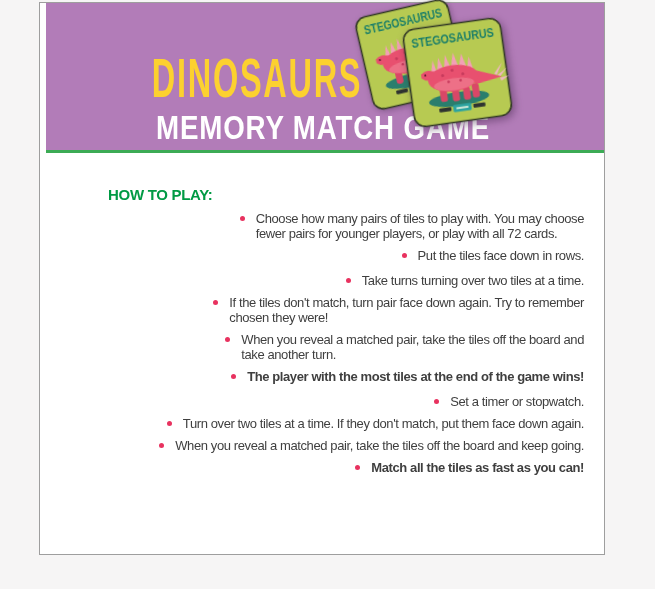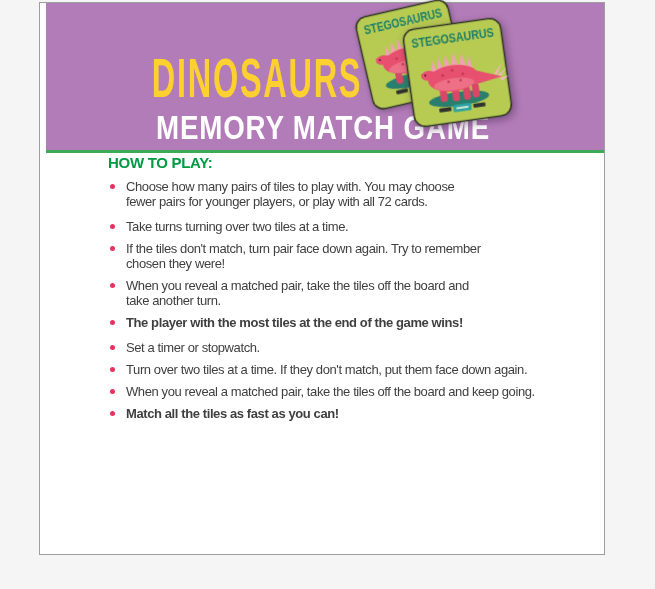--- a/index.html
+++ b/index.html
@@ -58,36 +58,37 @@
     filter:drop-shadow(1px 2px 3px rgba(50,25,60,.35));
   }
   .card-front {
     left:361px; top:19px;
     width:101px; height:101px;
     transform:rotate(-8deg);
     filter:drop-shadow(2px 3px 4px rgba(50,25,60,.45));
   }
   
   .content {
-    padding:2px 20px 0 68px;
+    padding:34px 20px 0 68px;
     color:#3f3f3f;
   }
   h2 {
     font-size:15px;
     line-height:15px;
     font-weight:bold;
     letter-spacing:-0.3px;
     color:#009a44;
     margin:0 0 9px 0;
   }
   section + section { margin-top:10px; }
   .bullet {
     display:flex;
     align-items:flex-start;
     margin-bottom:7px;
+    justify-content:flex-end;
   }
   .dot {
     flex:0 0 auto;
     width:5px; height:5px;
     border-radius:50%;
     background:#e8325f;
     margin:5px 11px 0 2px;
   }
   .bl { font-size:13px; line-height:15px; letter-spacing:-0.4px; }
   .bl div { white-space:nowrap; }
@@ -163,20 +164,26 @@
 
     <section>
       <h2>HOW TO PLAY:</h2>
       <div class="bullet">
         <span class="dot"></span>
         <div class="bl">
           <div>Choose how many pairs of tiles to play with. You may choose</div>
           <div>fewer pairs for younger players, or play with all 72 cards.</div>
         </div>
       </div>
+      <div class="bullet">
+        <span class="dot"></span>
+        <div class="bl">
+          <div>Put the tiles face down in rows.</div>
+        </div>
+      </div>
     </section>
 
     <section>
       <div class="bullet">
         <span class="dot"></span>
         <div class="bl">
           <div>Take turns turning over two tiles at a time.</div>
         </div>
       </div>
       <div class="bullet">

